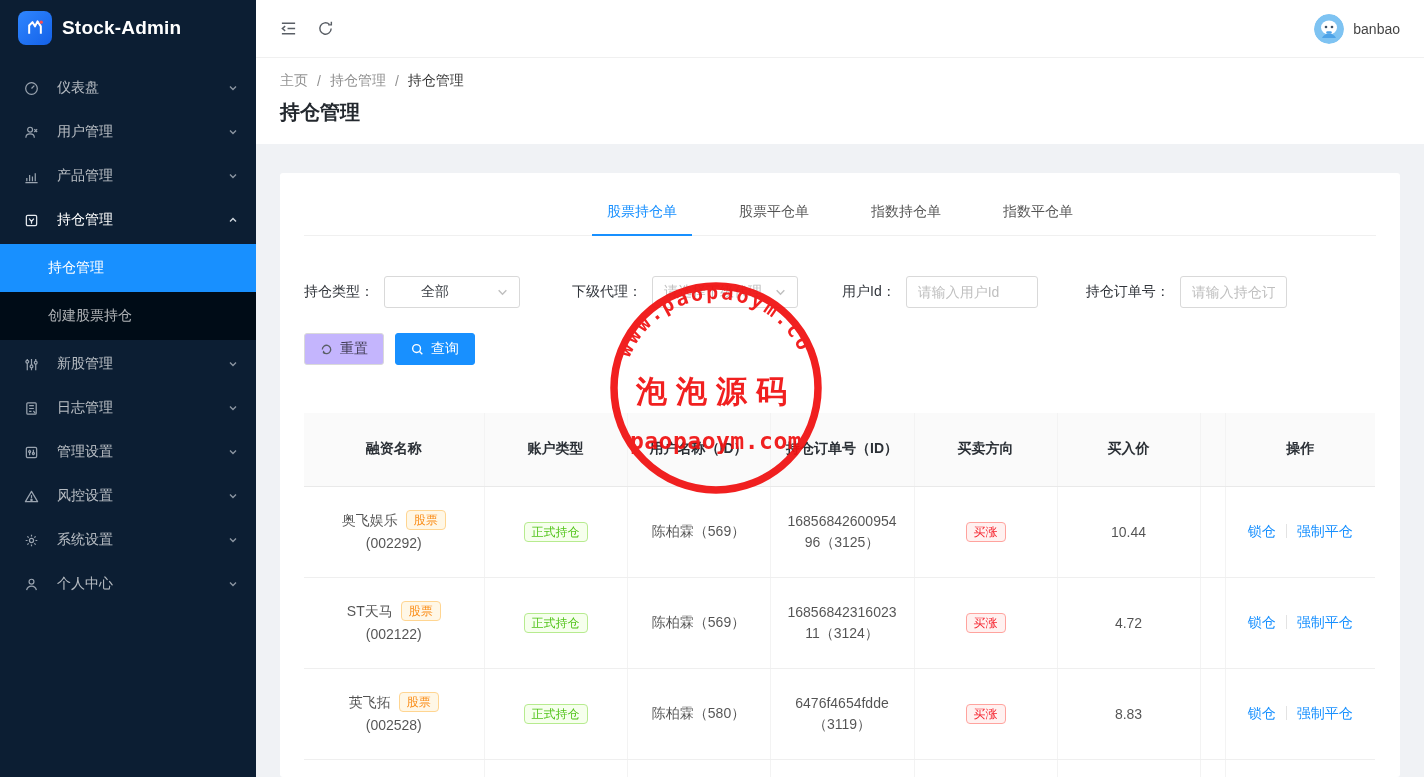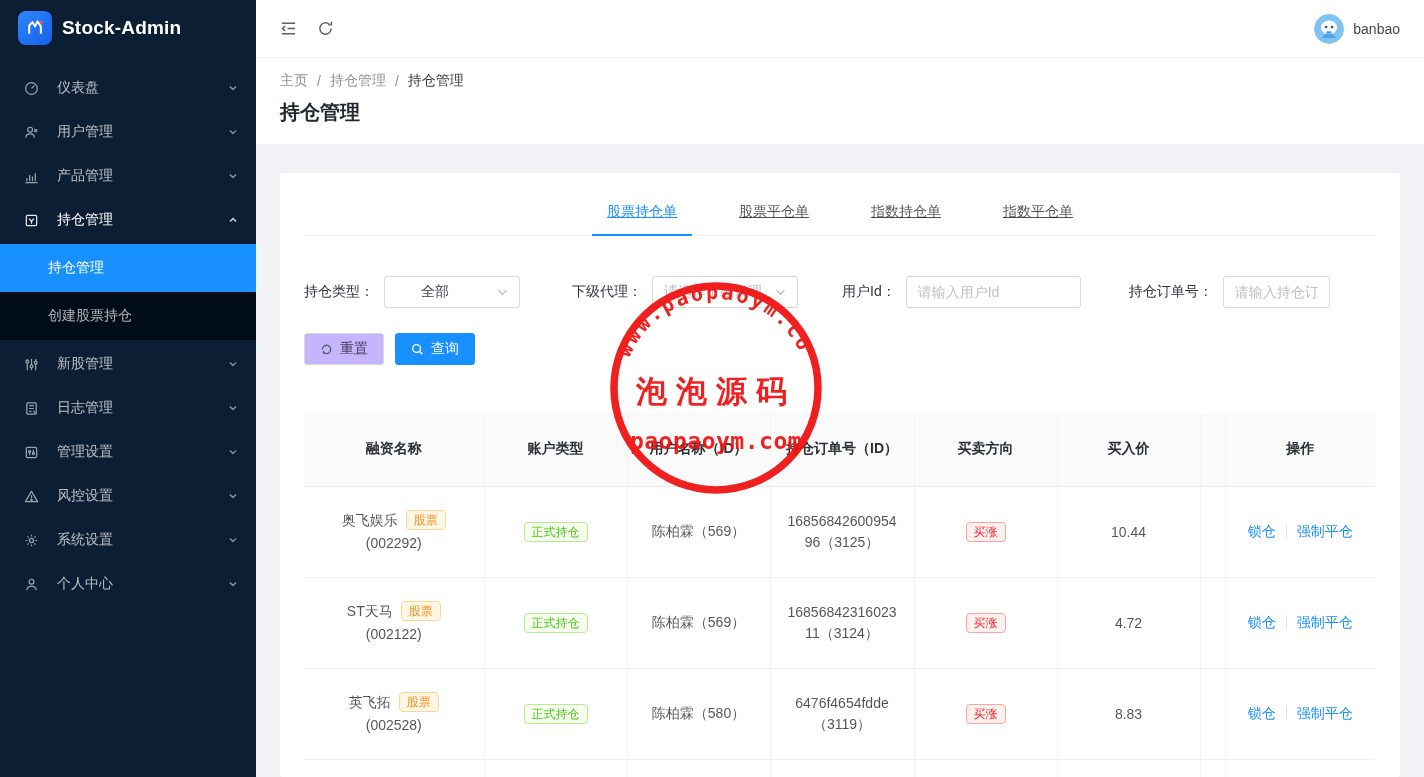--- a/index.html
+++ b/index.html
@@ -33,34 +33,34 @@
   .page-head { background:#fff; padding:14px 24px 18px; }
   .crumbs { display:flex; align-items:center; font-size:14px; color:rgba(0,0,0,.45); }
   .crumbs .sep { margin:0 9px; }
   .crumbs .cur { color:rgba(0,0,0,.78); }
   .crumb-link { cursor:pointer; }
   .page-title { margin-top:9px; font-size:20px; font-weight:700; color:#23282e; }
   .content { flex:1; background:#f0f2f5; padding:29px 24px 0; overflow:hidden; }
   .card { background:#fff; border-radius:3px; height:100%; padding:0 24px; }
   
   .tabbar { display:flex; justify-content:center; gap:32px; border-bottom:1px solid #f0f0f0; padding-top:17px; }
-  .tab { padding:13px 15px; font-size:14px; color:rgba(0,0,0,.68); cursor:pointer;text-decoration:underline; }
+  .tab { padding:13px 15px; font-size:14px; color:rgba(0,0,0,.68); cursor:pointer; }
   .tab.active { color:#1890ff; border-bottom:2px solid #1890ff; margin-bottom:-1px; }
   
   .filters { display:flex; align-items:center; padding-top:40px; }
   .fgroup { display:flex; align-items:center; }
   .flabel { color:#31353b; margin-right:10px; white-space:nowrap; }
   .select, .tinput { height:32px; border:1px solid #d9d9d9; border-radius:3px; background:#fff; display:flex; align-items:center; padding:0 11px; cursor:pointer; }
   .select { justify-content:space-between; }
   .sel-type { width:136px; margin-right:52px;padding-left:36px; }
   .sel-agent { width:146px; margin-right:44px; }
   .sel-value { color:#3c4046; }
   .sel-ph { color:#bfbfbf; white-space:nowrap; overflow:hidden; text-overflow:ellipsis; max-width:108px; }
   .tinput { cursor:text; }
-  .in-user { width:175px; margin-right:48px; }
+  .in-user { width:132px; margin-right:48px; }
   .in-order { width:107px; }
   input.raw { border:none; outline:none; width:100%; font-size:14px; font-family:inherit; color:#3c4046; background:transparent; }
   input.raw::placeholder { color:#bfbfbf; }
   .btn-row { display:flex; gap:11px; padding-top:25px; }
   .btn { height:32px; padding:0 15px; border-radius:3px; border:1px solid #d9d9d9; background:#c4b5fd; display:flex; align-items:center; gap:7px; font-size:14px; color:rgba(0,0,0,.68); cursor:pointer; }
   .btn.primary { background:#1890ff; border-color:#1890ff; color:#fff; }
   
   .table-wrap { margin-top:48px; }
   table { border-collapse:collapse; table-layout:fixed; width:1071px; }
   th, td { text-align:center; font-weight:normal; border-bottom:1px solid #efefef; border-right:1px solid #f3f3f3; padding:8px 14px; }

